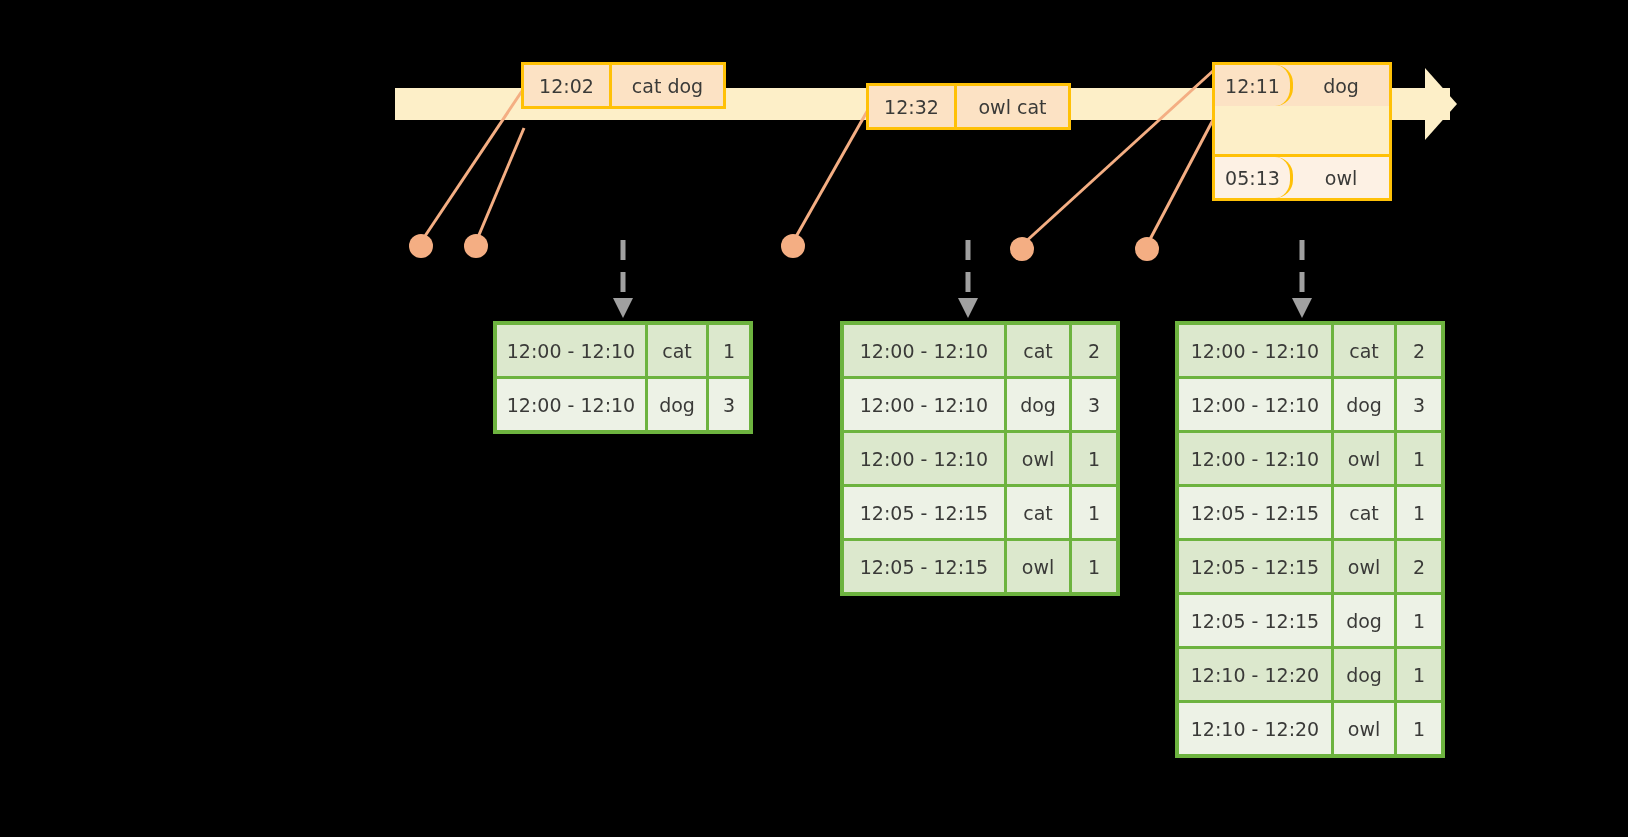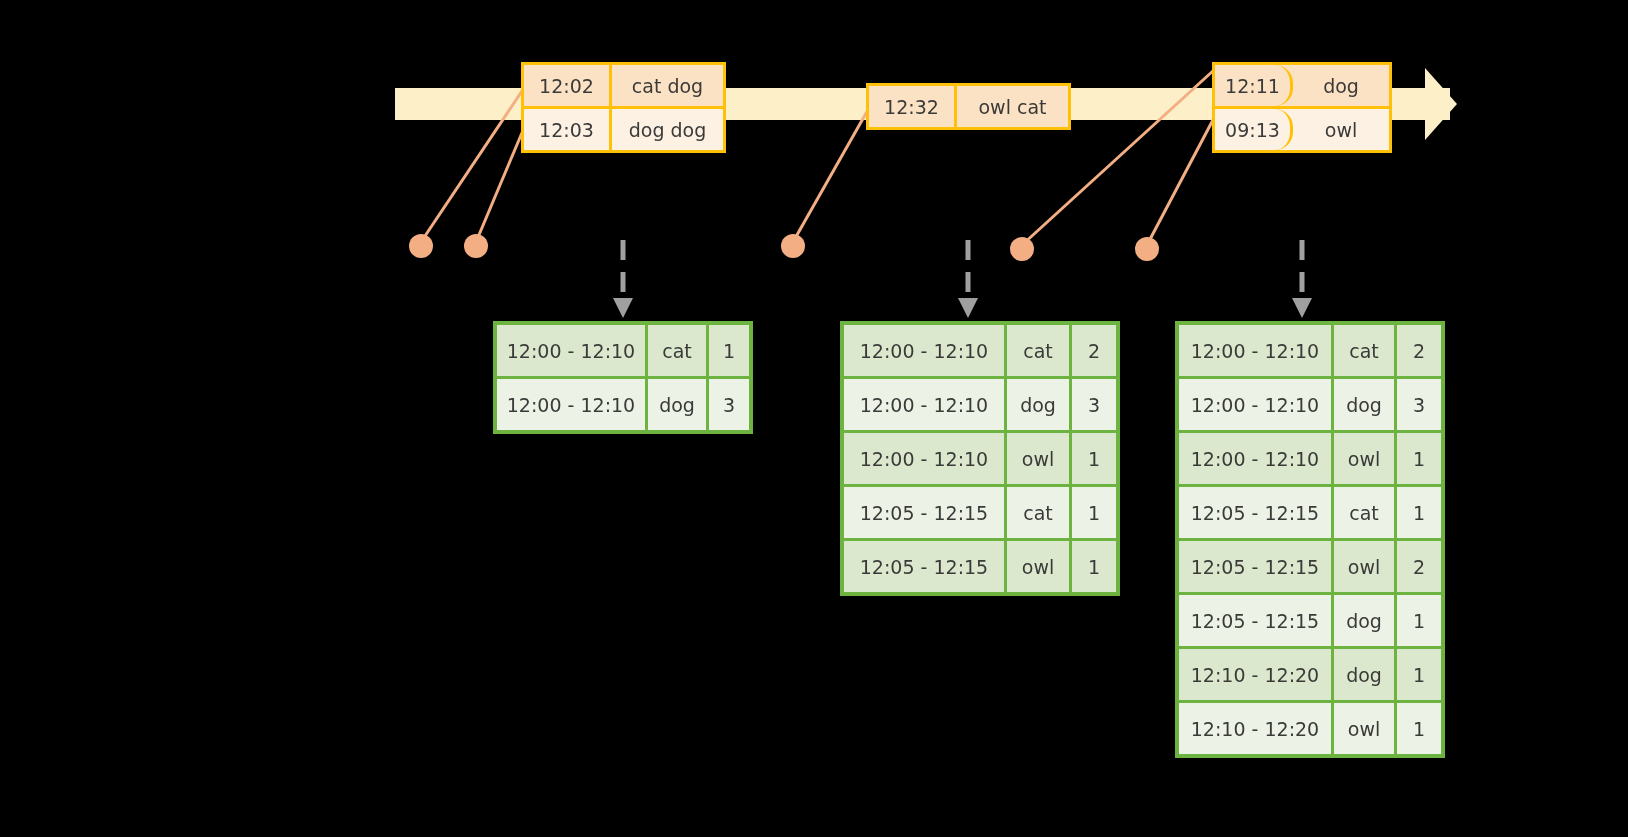--- a/index.html
+++ b/index.html
@@ -39,20 +39,21 @@
     border-left: 32px solid #FDEFC8;
   }
   
   .event-box {
     position: absolute;
     border: 3px solid #FFC107;
     box-sizing: border-box;
     background: #FDEFC8;
     display: flex;
     flex-direction: column;
+    gap: 48px;
   }
   .event-row {
     display: flex;
     flex-direction: row;
     height: 41px;
   }
   .event-row + .event-row {
     border-top: 3px solid #FFC107;
   }
   .event-row.shade-a { background: #FCE2C4; }
@@ -162,40 +163,36 @@
   <div class="pin-dot" style="left:464px;  top:234px;"></div>
   <div class="pin-dot" style="left:781px;  top:234px;"></div>
   <div class="pin-dot" style="left:1010px; top:237px;"></div>
   <div class="pin-dot" style="left:1135px; top:237px;"></div>
 
   <div class="event-box" id="event-box-1">
     <div class="event-row shade-a">
       <div class="event-time">12:02</div>
       <div class="event-val">cat dog</div>
     </div>
-    <div class="event-row shade-b">
-      <div class="event-time">12:03</div>
-      <div class="event-val">dog dog</div>
-    </div>
   </div>
 
   <div class="event-box" id="event-box-2">
     <div class="event-row shade-a">
       <div class="event-time">12:32</div>
       <div class="event-val">owl cat</div>
     </div>
   </div>
 
   <div class="event-box" id="event-box-3">
     <div class="event-row shade-a">
       <div class="event-time">12:11</div>
       <div class="event-val">dog</div>
     </div>
     <div class="event-row shade-b">
-      <div class="event-time">09:13</div>
+      <div class="event-time">05:13</div>
       <div class="event-val">owl</div>
     </div>
   </div>
 
   <svg class="dashed-arrow" style="left:610px; top:240px;" viewBox="0 0 26 80">
     <line x1="13" y1="0" x2="13" y2="58" stroke="#A0A0A0" stroke-width="5" stroke-dasharray="20,12"></line>
     <polygon points="3,58 23,58 13,78" fill="#A0A0A0"></polygon>
   </svg>
   <svg class="dashed-arrow" style="left:955px; top:240px;" viewBox="0 0 26 80">
     <line x1="13" y1="0" x2="13" y2="58" stroke="#A0A0A0" stroke-width="5" stroke-dasharray="20,12"></line>

